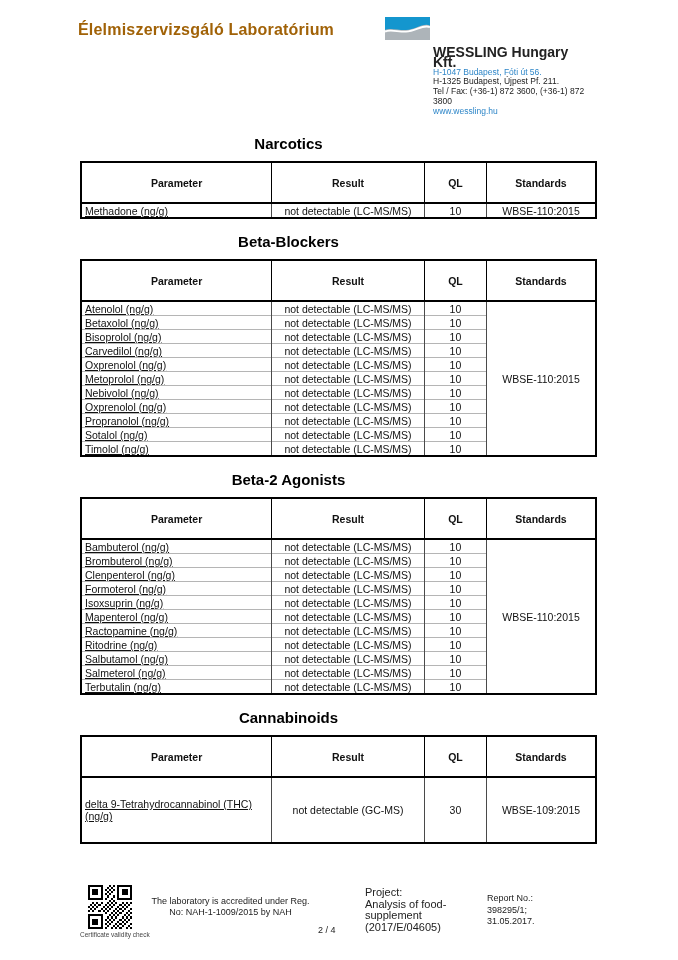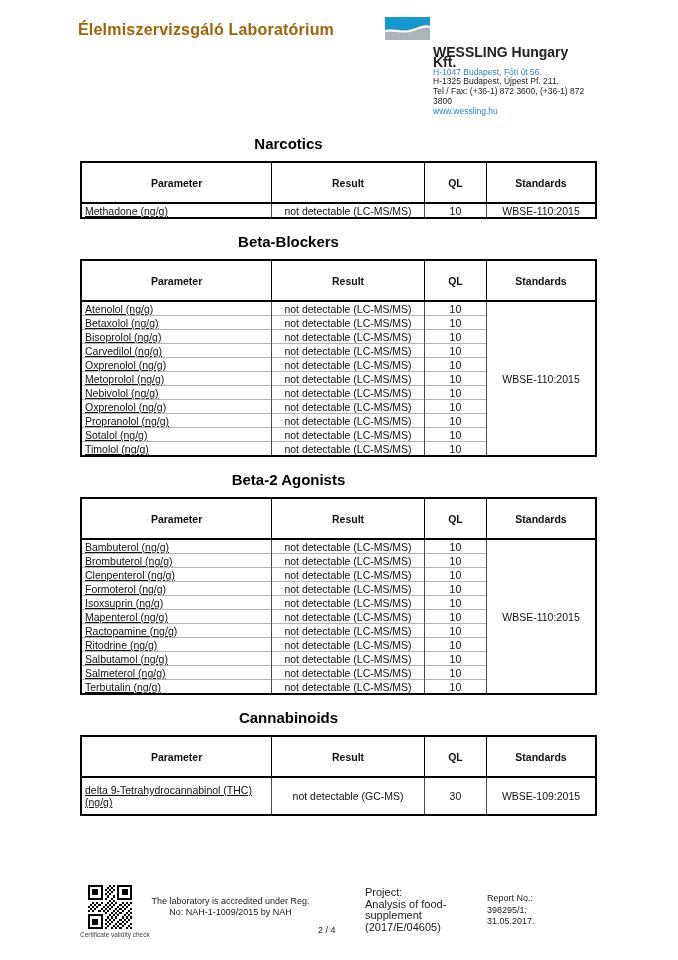--- a/index.html
+++ b/index.html
@@ -44,21 +44,21 @@
   table.results-table td {
     font-size:10.5px; height:13px; padding:0 3px;
     border-top:1px solid #b5b5b5; border-left:1px solid #4a4a4a;
     overflow:hidden;
   }
   table.results-table td:first-child { border-left:none;text-decoration:underline; }
   table.results-table tbody tr:first-child td { border-top:none; }
   td.param { text-align:left; white-space:normal; }
   td.center { text-align:center; white-space:nowrap; }
   td.standards { text-align:center; vertical-align:middle; white-space:nowrap; }
-  table.results-table.tall td { height:auto; padding:6px 3px; }
+  table.results-table.tall td { height:auto; padding:20px 3px; }
 
   
   .qr { position:absolute; left:88px; top:885px; width:44px; height:44px; }
   .qr-caption { position:absolute; left:80px; top:931px; font-size:6.5px; color:#444; }
   .accreditation {
     position:absolute; left:133px; top:896px; width:195px;
     text-align:center; font-size:9px; line-height:11px; color:#222;
   }
   .page-number { position:absolute; left:318px; top:925px; font-size:9px; color:#222; }
   .project-block { position:absolute; left:365px; top:887px; font-size:11px; line-height:11.5px; color:#222; }

